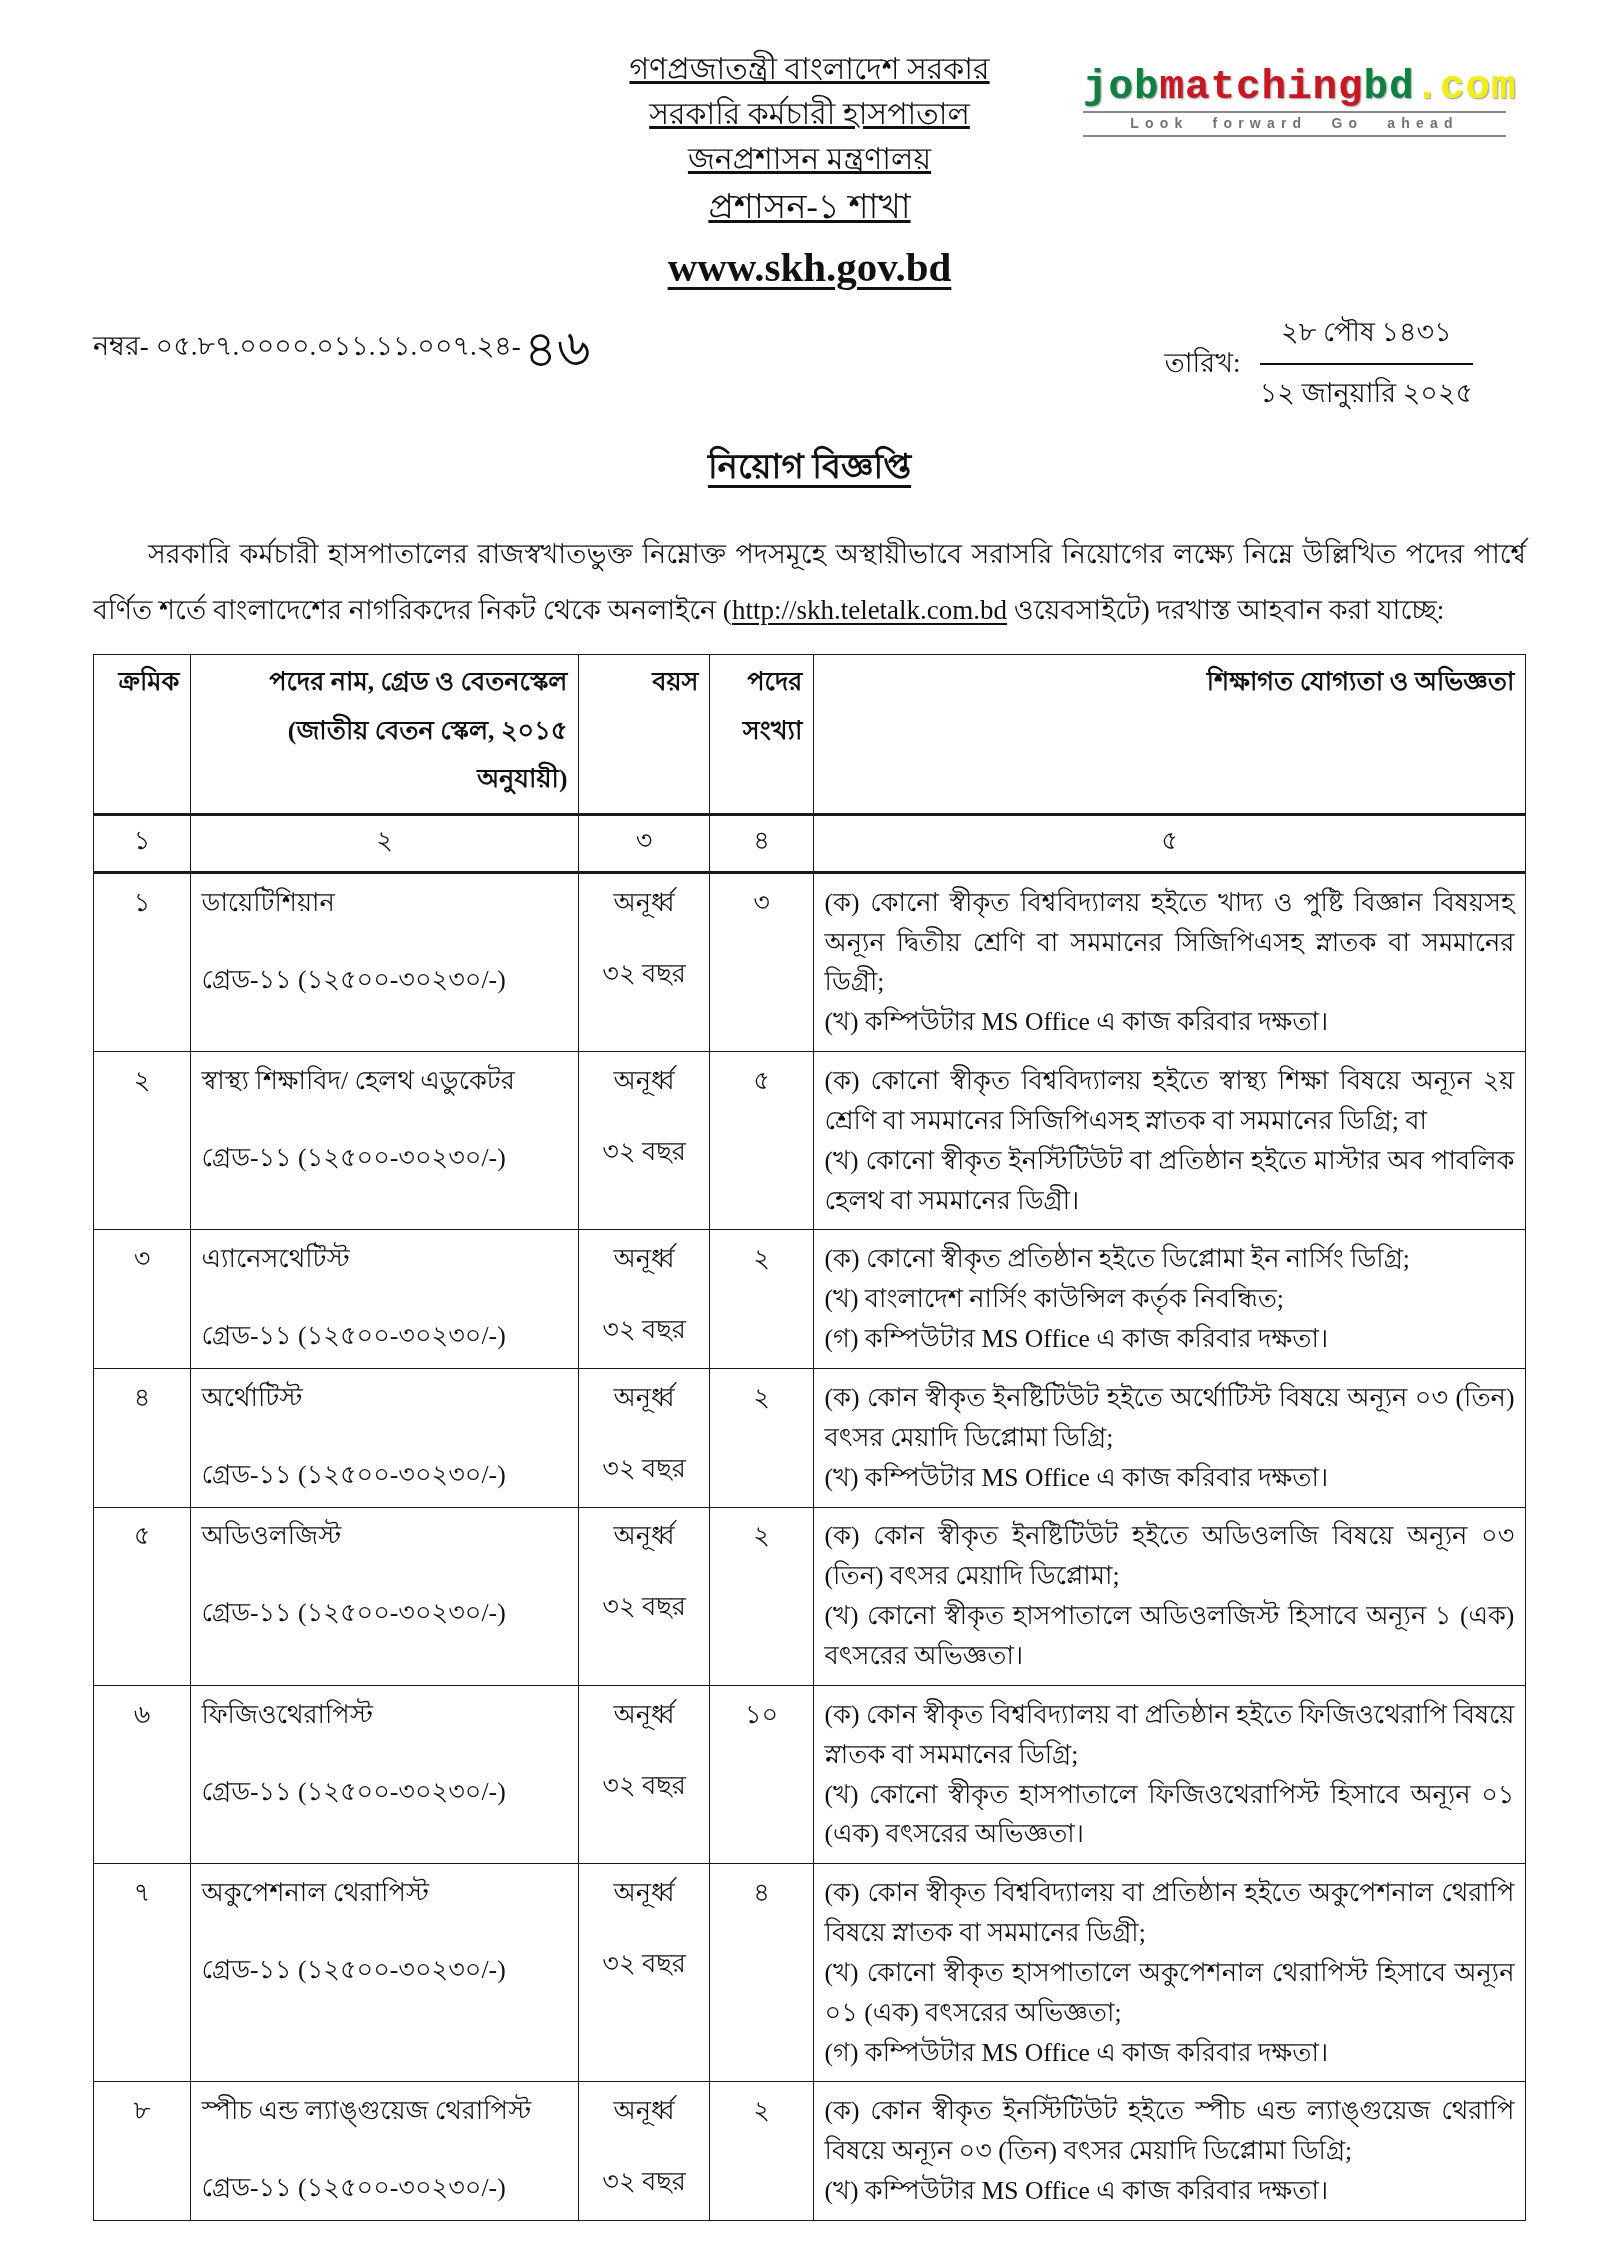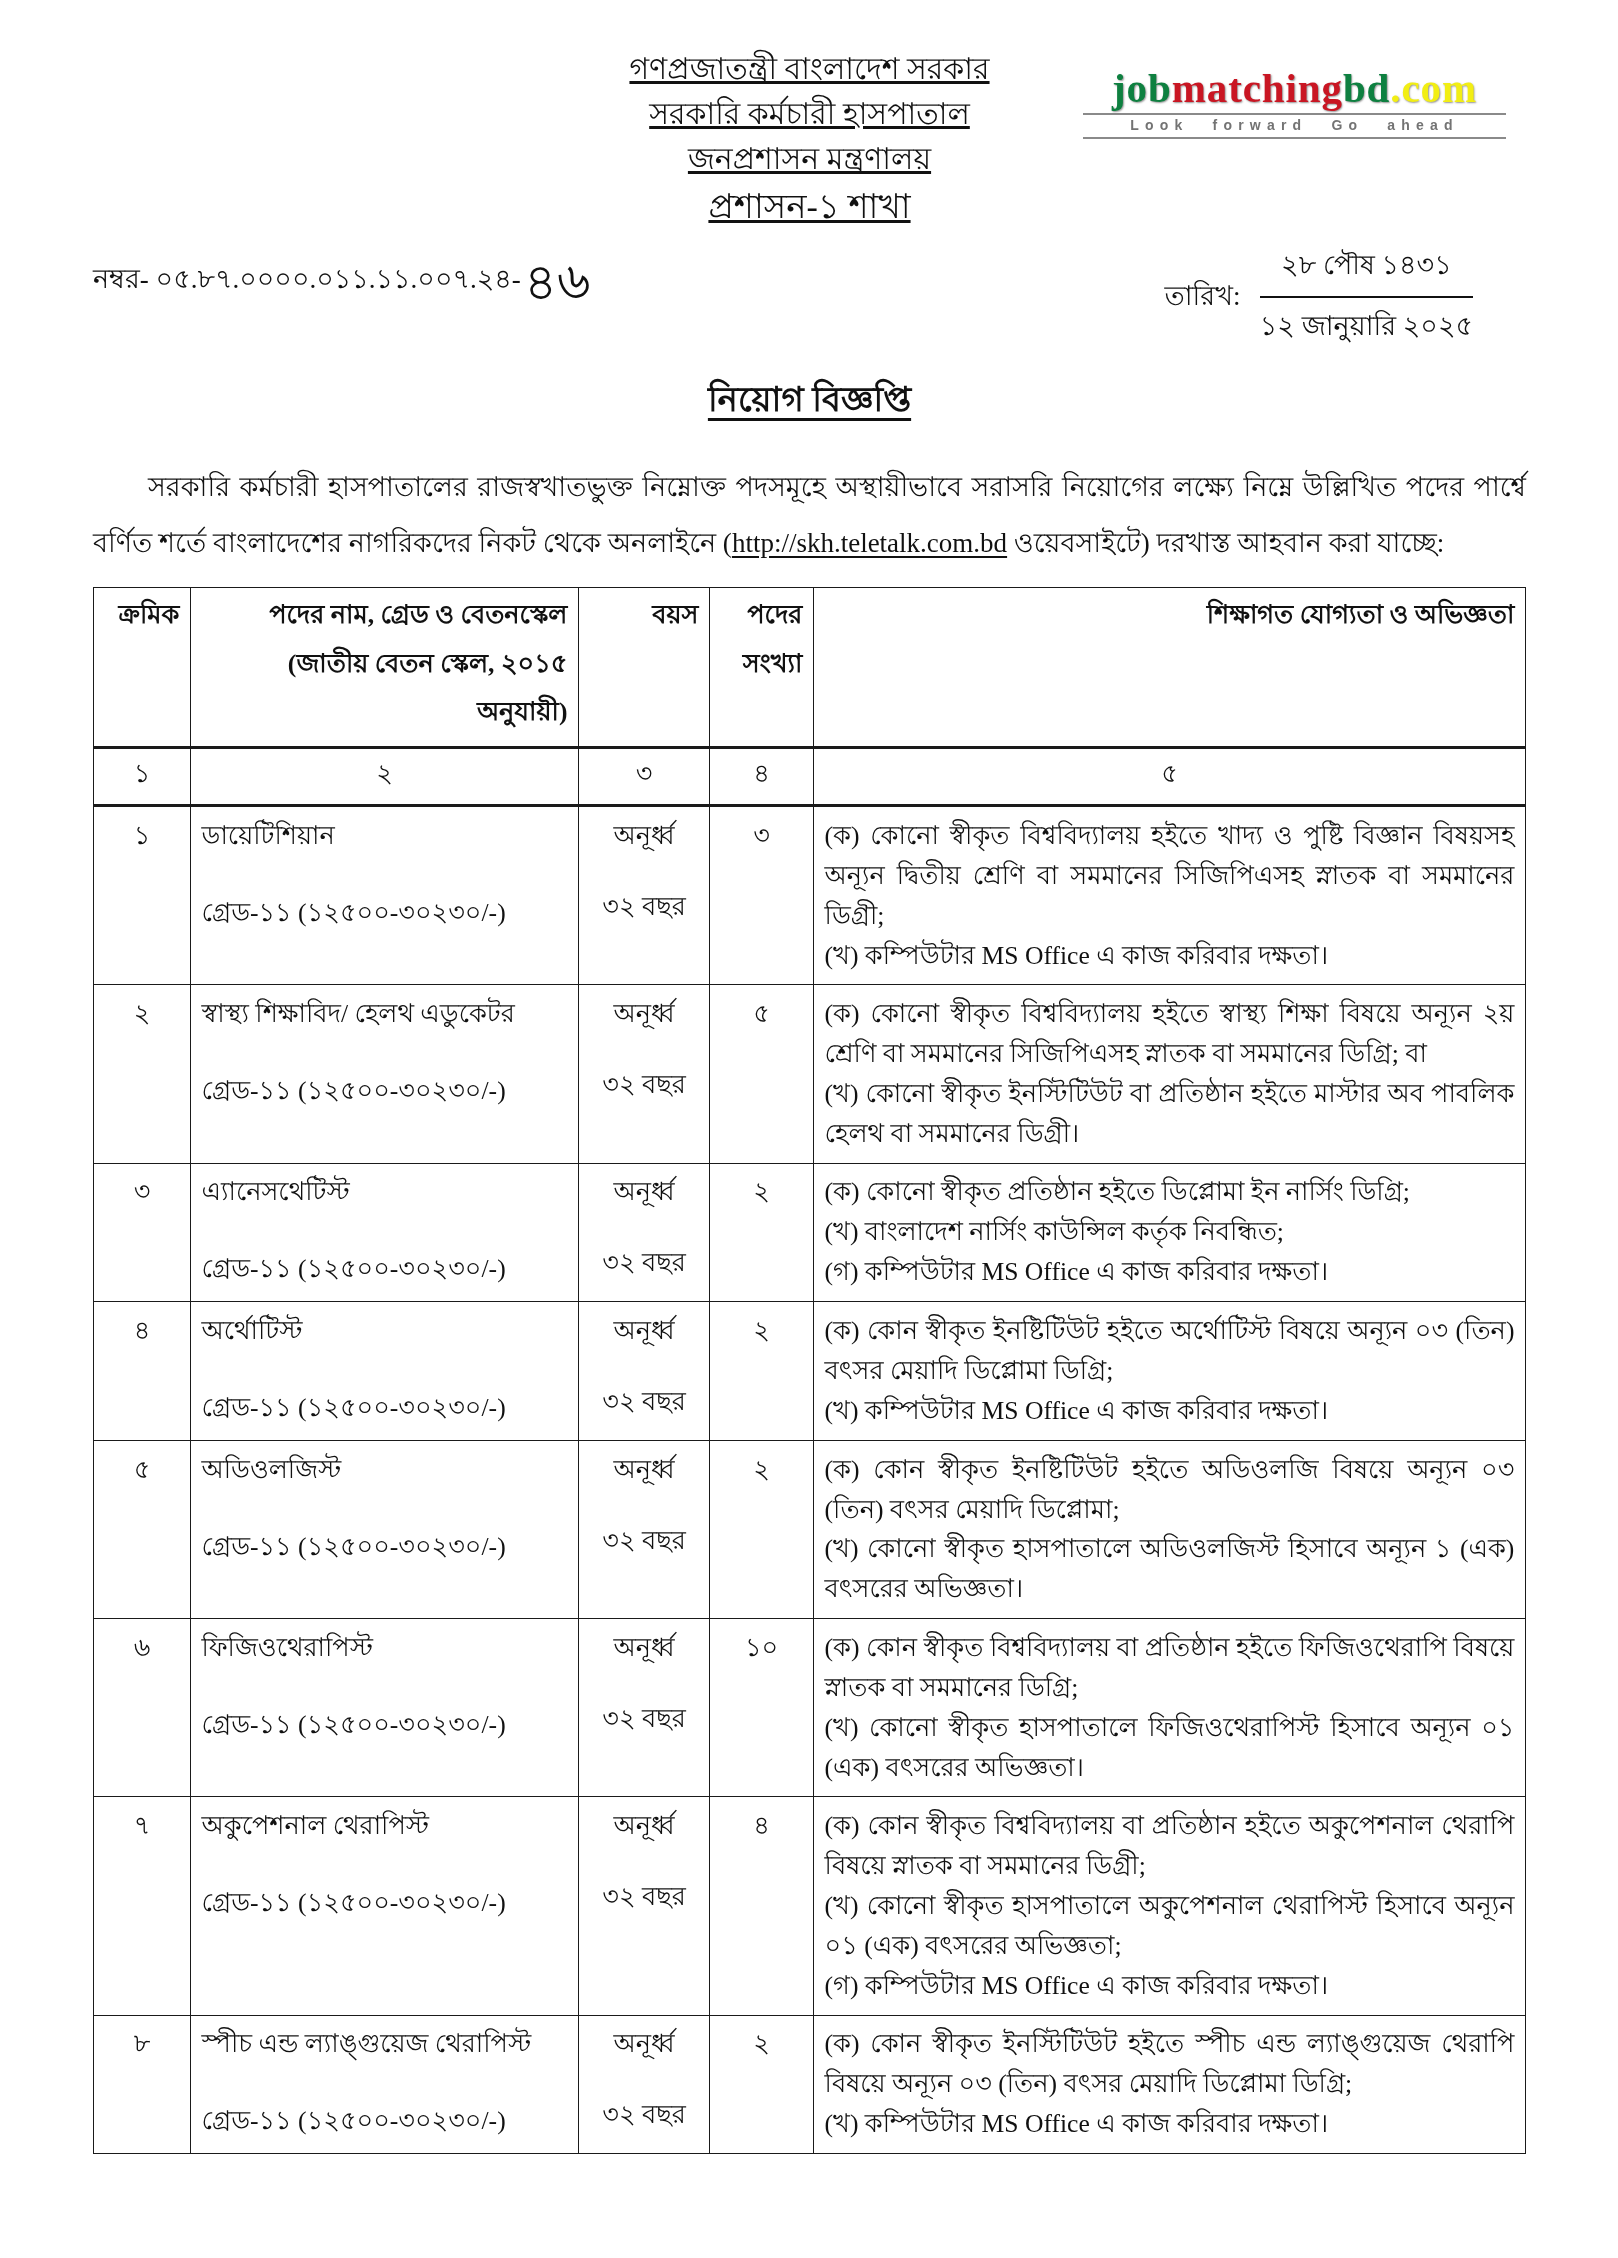--- a/index.html
+++ b/index.html
@@ -26,21 +26,21 @@
     text-decoration-thickness:2.6px;
     margin-top:5.3px;
   }
 
   
   .logo {
     position:absolute; top:64px; right:113px;
     width:423px; text-align:center;
   }
   .logo-text {
-    font-family:Liberation Serif, serif;
+    font-family:Liberation Mono, monospace;
     font-size:41px; font-weight:bold; letter-spacing:0.9px;
     text-shadow:0.9px 0.9px 1.8px rgba(60,60,60,0.55);
     white-space:nowrap;
     border-bottom:2.6px solid #8a8a8a;
     padding-bottom:0.9px;
   }
   .logo-tagline {
     font-family:"Liberation Sans","DejaVu Sans",sans-serif;
     color:#737373; font-size:14px; font-weight:bold;
     letter-spacing:6.2px; word-spacing:14px;
@@ -126,20 +126,23 @@
   <div class="logo">
     <div class="logo-text" id="logo-text"><span style="color: rgb(14, 128, 64);">job</span><span style="color: rgb(201, 22, 35);">matching</span><span style="color: rgb(14, 128, 64);">bd</span><span style="color: rgb(242, 238, 20);">.com</span></div>
     <div class="logo-tagline">Look forward Go ahead</div>
   </div>
 
   <div class="letterhead">
     <div class="lh-line">গণপ্রজাতন্ত্রী বাংলাদেশ সরকার</div>
     <div class="lh-line">সরকারি কর্মচারী হাসপাতাল</div>
     <div class="lh-line">জনপ্রশাসন মন্ত্রণালয়</div>
     <div class="lh-line-small">প্রশাসন-১ শাখা</div>
+    <div>
+      <span class="website">www.skh.gov.bd</span>
+    </div>
   </div>
 
   <div class="memo-row">
     <div class="memo">
       <span>নম্বর- ০৫.৮৭.০০০০.০১১.১১.০০৭.২৪-</span><span class="handwritten">৪৬</span>
     </div>
     <div class="date-block">
       <span class="date-label">তারিখ:</span>
       <span class="date-stack">
         <span class="date-top">২৮ পৌষ ১৪৩১</span>

